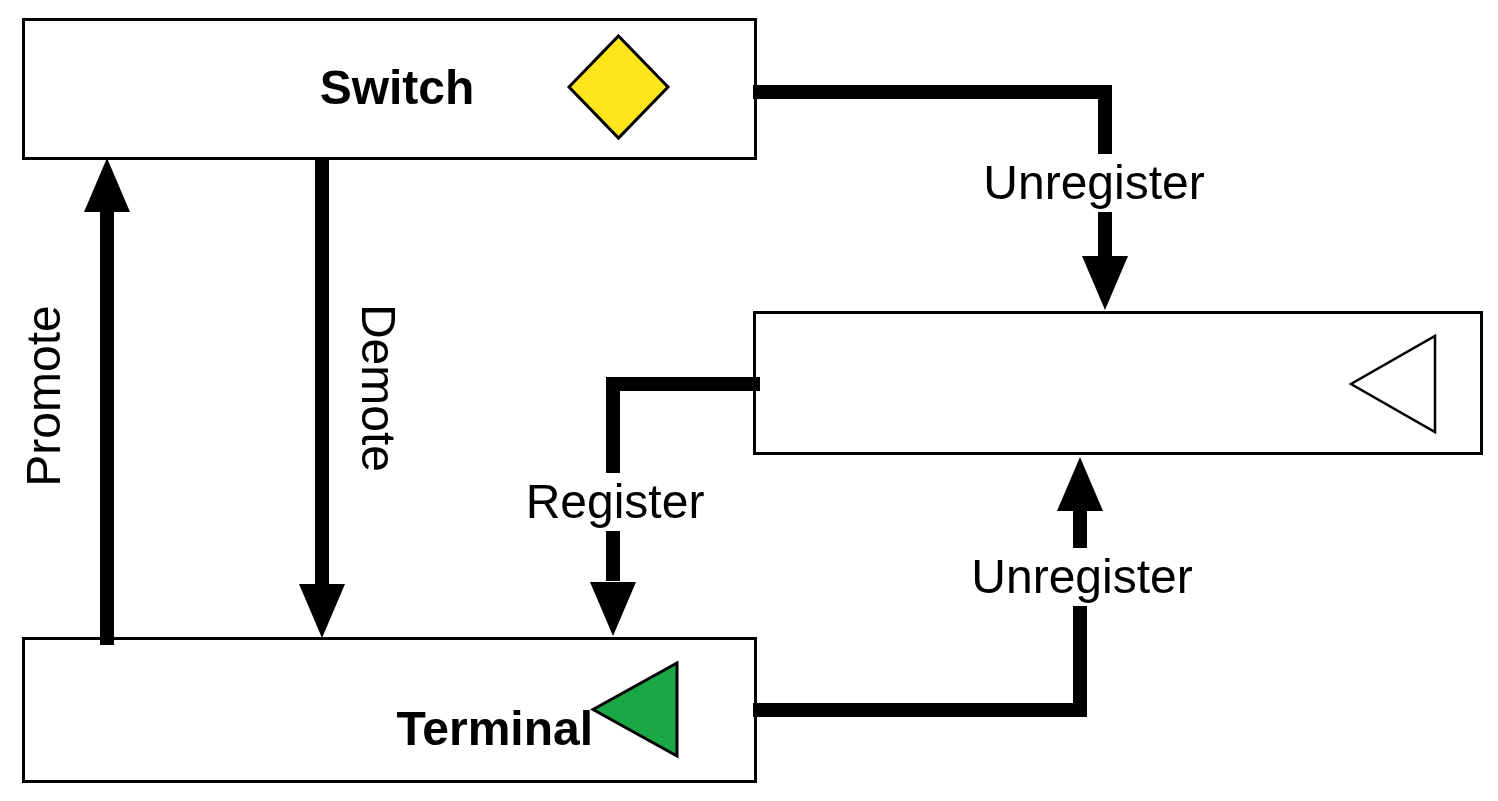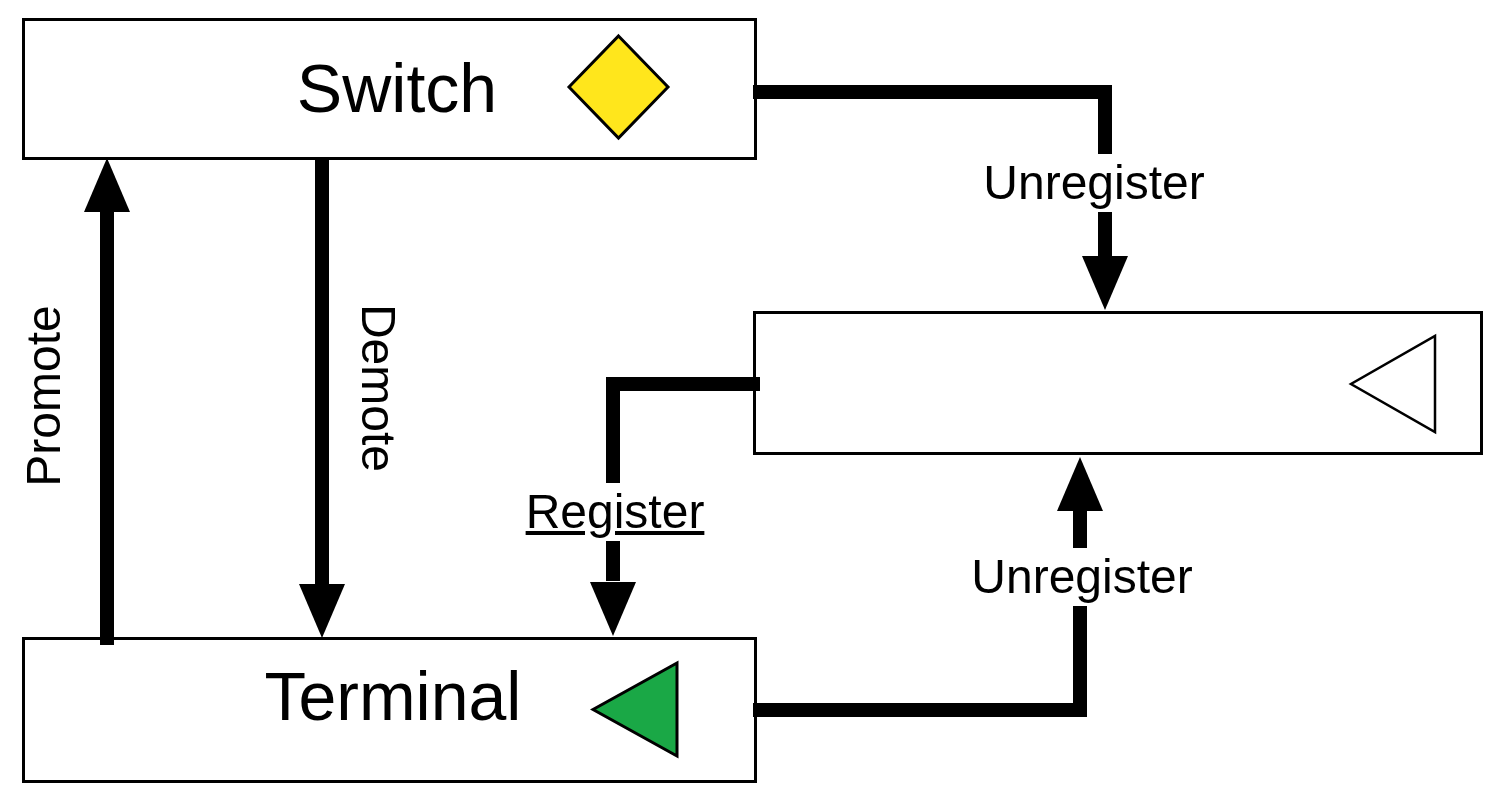--- a/index.html
+++ b/index.html
@@ -11,22 +11,22 @@
     overflow:hidden;
   }
   .state-box{
     position:absolute;
     border:3px solid #000;
     background:#fff;
     box-sizing:border-box;
   }
   .state-label{
     position:absolute;
-    font-weight:normal;
-    font-size:68px;
+    font-weight:bold;
+    font-size:48px;
     color:#000;
     text-align:center;
     white-space:nowrap;
     line-height:70px;
     height:70px;
   }
   .edge-label{
     position:absolute;
     font-size:48px;
     color:#000;
@@ -62,31 +62,31 @@
     <polygon points="1105,310 1082,256 1128,256" fill="#000"></polygon>
 
     <path d="M760 384 H613 V581" stroke="#000" stroke-width="14" fill="none"></path>
     <polygon points="613,636 590,582 636,582" fill="#000"></polygon>
 
     <path d="M753 710 H1080 V511" stroke="#000" stroke-width="14" fill="none"></path>
     <polygon points="1080,457 1057,511 1103,511" fill="#000"></polygon>
   </svg>
 
   <div class="state-label" style="left:197px;top:53px;width:400px;">Switch</div>
-  <div class="state-label" style="left:193px;top:661px;width:400px;">Terminal</div>
+  <div class="state-label" style="left:193px;top:694px;width:400px;text-align:right;">Terminal</div>
 
   <svg class="icon" style="left:566px;top:33px;" width="105" height="108" viewBox="0 0 105 108">
     <polygon points="52.5,3 102,54 52.5,105 3,54" stroke="#000" stroke-width="3" fill="#FFE61C"></polygon>
   </svg>
   <svg class="icon" style="left:1348px;top:333px;" width="90" height="102" viewBox="0 0 90 102">
     <polygon points="87,3 87,99 3,51" stroke="#000" stroke-width="2.5" fill="#FFFFFF"></polygon>
   </svg>
   <svg class="icon" style="left:590px;top:660px;" width="90" height="99" viewBox="0 0 90 99">
     <polygon points="87,3 87,96 3,49.5" stroke="#000" stroke-width="3" fill="#1AA846"></polygon>
   </svg>
 
   <div class="edge-label rot-ccw" style="left:-76px;top:367px;width:240px;">Promote</div>
   <div class="edge-label rot-cw" style="left:258px;top:359px;width:240px;">Demote</div>
   <div class="edge-label" style="left:953px;top:154px;width:282px;">Unregister</div>
-  <div class="edge-label" style="left:497px;top:483px;width:236px;text-decoration:underline;">Register</div>
+  <div class="edge-label" style="left:497px;top:473px;width:236px;">Register</div>
   <div class="edge-label" style="left:941px;top:548px;width:282px;">Unregister</div>
 
 </div>
 
 </body></html>

